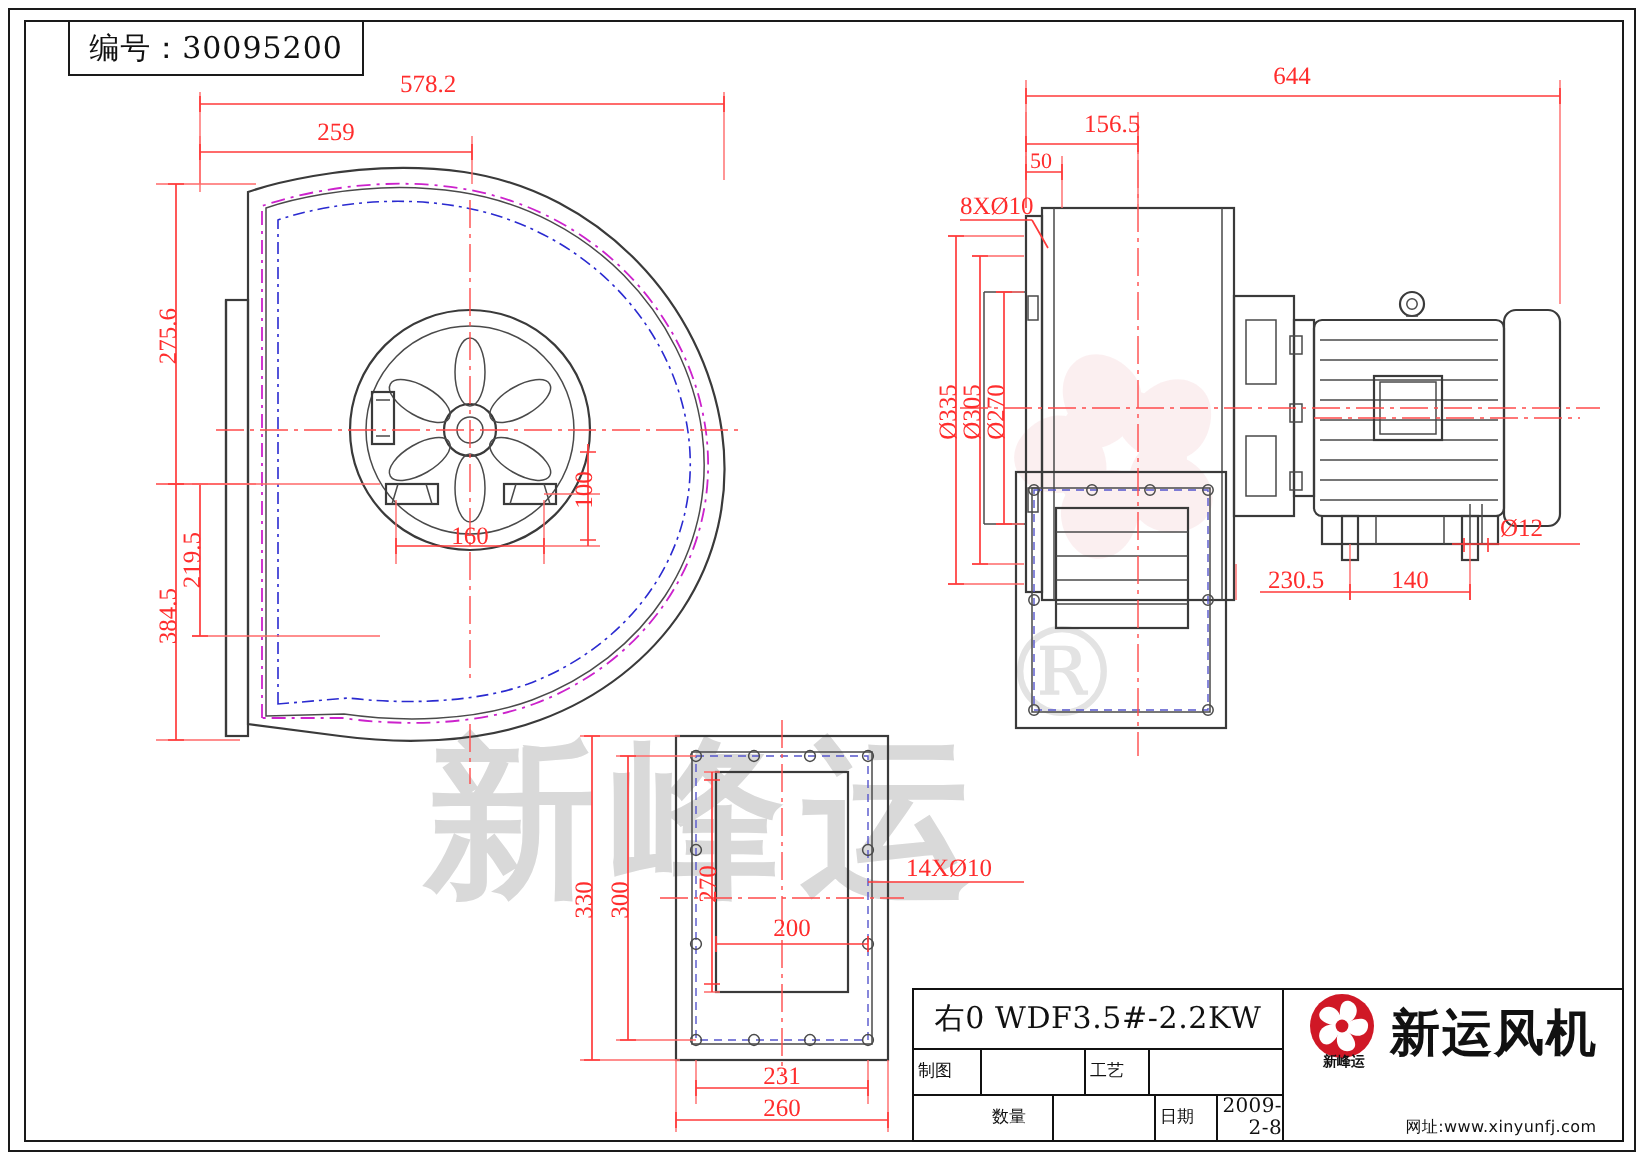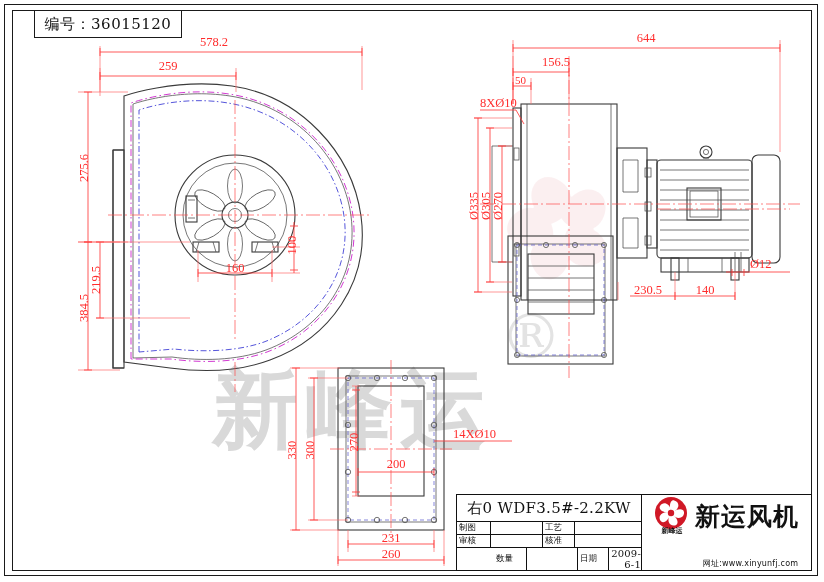--- a/index.html
+++ b/index.html
@@ -329,46 +329,40 @@
       <path class="dimline" d="M338,560 L444,560 M338,556 L338,564 M444,556 L444,564"></path>
       <text class="dimtext" x="391" y="558" text-anchor="middle">260</text>
 
       <path class="dimline" d="M434,441 L512,441"></path>
       <text class="dimtext" x="453" y="438" text-anchor="start">14XØ10</text>
     </g>
   </svg>
 
   <div id="numbox">
     <span>编号：</span>
-      <span>36015120</span>
+      <span>30095200</span>
   </div>
 
   <div id="titleblock">
     <div id="tb-left">
       <div id="tb-model">右0 WDF3.5#-2.2KW</div>
 
       <div class="tb-row">
         <div class="tb-c w-lbl">制图</div>
         <div class="tb-c w-val"></div>
         <div class="tb-c w-lbl2">工艺</div>
         <div class="tb-c w-val2"></div>
       </div>
 
-      <div class="tb-row">
-        <div class="tb-c w-lbl">审核</div>
-        <div class="tb-c w-val"></div>
-        <div class="tb-c w-lbl2">核准</div>
-        <div class="tb-c w-val2"></div>
-      </div>
 
       <div class="tb-row">
         <div class="tb-c w-lbl">数量</div>
         <div class="tb-c w-val"></div>
         <div class="tb-c w-lbl2">日期</div>
-        <div class="tb-c w-val2 tb-date">2009-6-1</div>
+        <div class="tb-c w-val2 tb-date">2009-2-8</div>
       </div>
     </div>
 
     <div id="tb-right">
       <div id="logo-row">
         <div id="logo-mark">
           <svg id="logo-circle" viewBox="0 0 34 34">
             <circle cx="17" cy="17" r="16" fill="#d01826"></circle>
             <g fill="#ffffff">
               <path d="M17,17 C17,7 9,5 6,10 C4,14 10,17 17,17 Z"></path>

